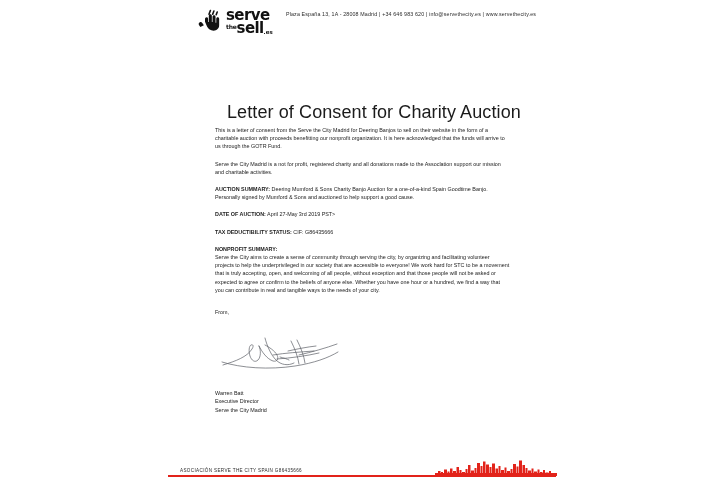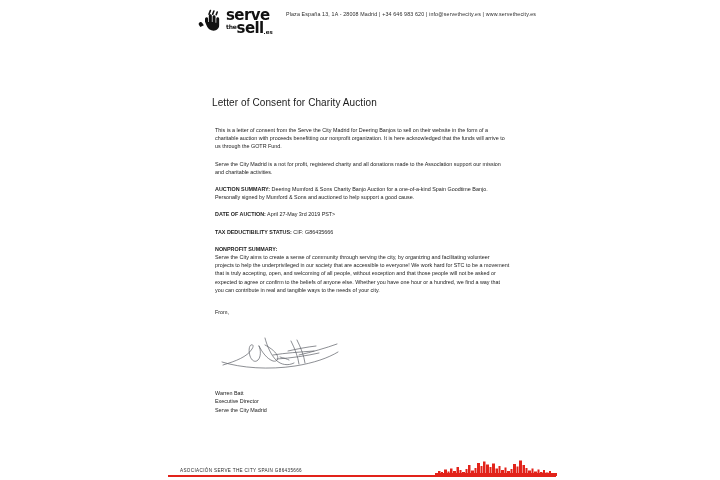--- a/index.html
+++ b/index.html
@@ -81,23 +81,23 @@
   
   .page {
     position: absolute;
     left: 0;
     top: 0;
     width: 720px;
     height: 480px;
   }
   .doc-title {
     position: absolute;
-    left: 212px;
+    left: 227px;
     top: 90px;
-    font-size: 10px;
+    font-size: 18px;
     font-weight: normal;
     color: #1b1b1b;
     letter-spacing: 0.1px;
     font-family: "Liberation Sans", sans-serif;
   }
   .body-col {
     position: absolute;
     left: 215px;
     top: 126px;
     width: 295px;

